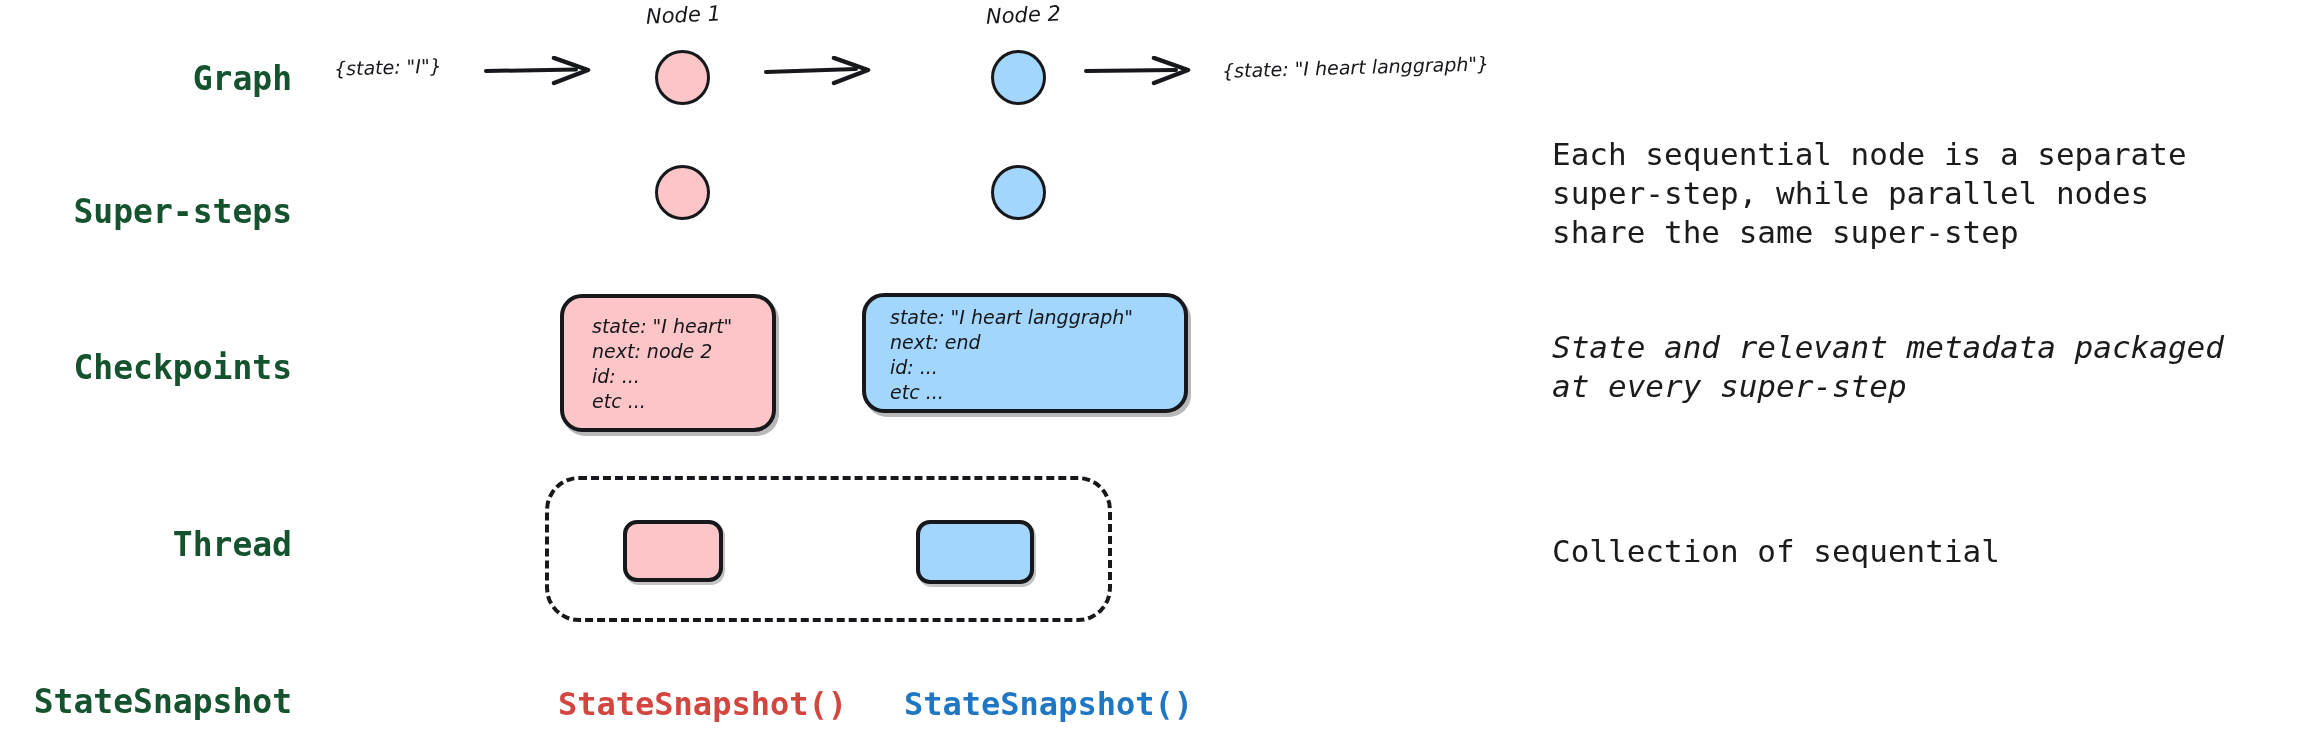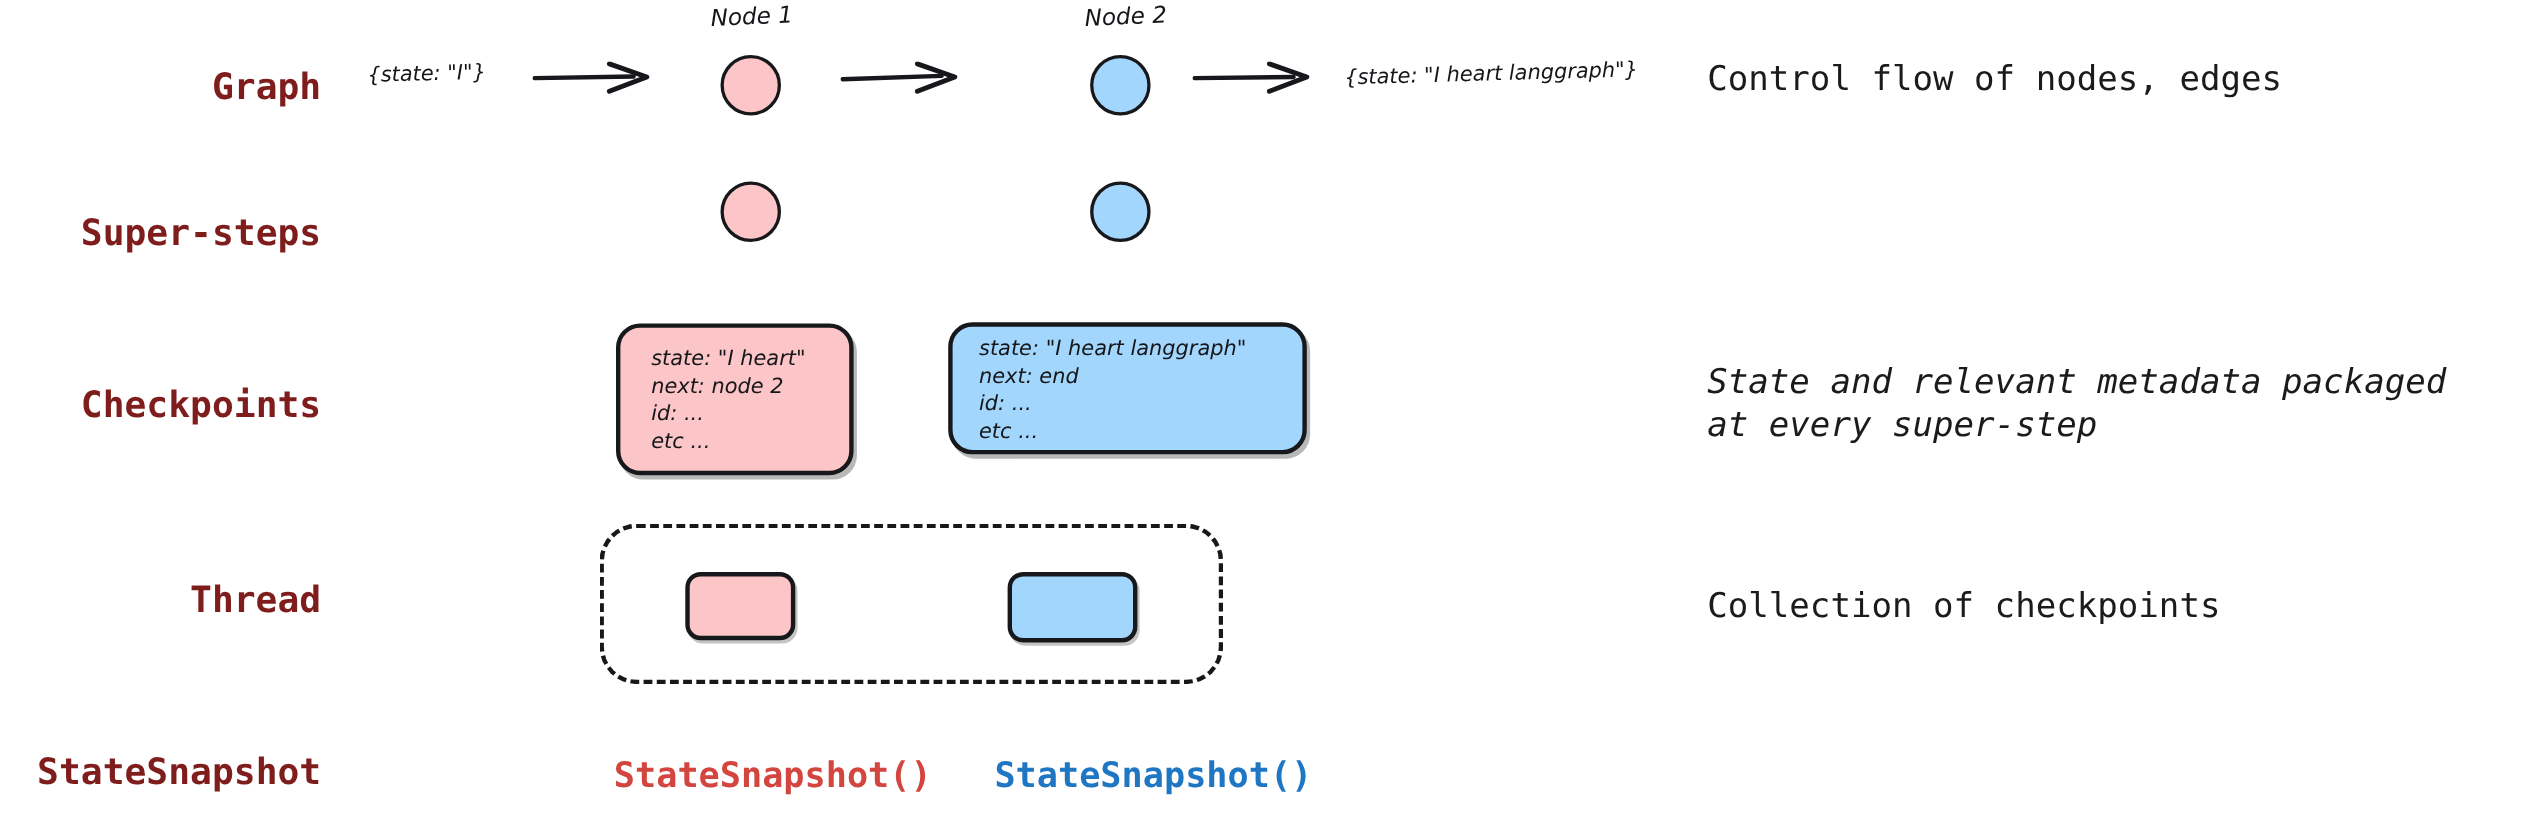--- a/index.html
+++ b/index.html
@@ -20,21 +20,21 @@
     overflow: hidden;
   }
   .lbl-col {
     position: absolute;
     left: 0;
     width: 292px;
     text-align: right;
     font-family: "DejaVu Sans Mono", monospace;
     font-weight: 700;
     font-size: 33px;
-    color: #7f1d1d;
+    color: #14532d;
     white-space: nowrap;
   }
 
   
   .desc {
     position: absolute;
     left: 1552px;
     width: 760px;
     font-family: "DejaVu Sans Mono", monospace;
     font-weight: 400;
@@ -152,44 +152,46 @@
   <div class="hand-node" style="left:986px; top:3px;">Node 2</div>
   <div class="node-circle fill-blue" style="left:991px; top:50px;"></div>
 
   <svg class="arrow-svg" style="left:1084px; top:56px;" width="112" height="30" viewBox="0 0 112 30">
     <path d="M2,15 L92,14" stroke="#17181c" stroke-width="4" stroke-linecap="round" fill="none"></path>
     <path d="M70,2 L104,14 L70,27" stroke="#17181c" stroke-width="4.5" stroke-linecap="round" stroke-linejoin="round" fill="none"></path>
   </svg>
 
   <div class="hand" style="left:1222px; top:56px;">{state: "I heart langgraph"}</div>
 
-  <div class="desc" style="top:53px;">Control flow of nodes, edges</div>
 
   <div class="node-circle fill-pink" style="left:655px; top:165px;"></div>
   <div class="node-circle fill-blue" style="left:991px; top:165px;"></div>
 
+  <div class="desc" style="top:135px;">Each sequential node is a separate
+super-step, while parallel nodes
+share the same super-step</div>
 
   <div class="checkpoint fill-pink" style="left:560px; top:294px; width:216px; height:138px;"></div>
   <div class="cp-text" style="left:592px; top:314px;">state: "I heart"
 next: node 2
 id: ...
 etc ...</div>
 
   <div class="checkpoint fill-blue" style="left:862px; top:293px; width:326px; height:120px;"></div>
   <div class="cp-text" style="left:890px; top:305px;">state: "I heart langgraph"
 next: end
 id: ...
 etc ...</div>
 
   <div class="desc" style="top:328px;font-style:italic;">State and relevant metadata packaged
 at every super-step</div>
 
   <div class="thread-box" style="left:545px; top:476px; width:567px; height:146px;"></div>
   <div class="thread-chip fill-pink" style="left:623px; top:520px; width:100px; height:62px;"></div>
   <div class="thread-chip fill-blue" style="left:916px; top:520px; width:118px; height:64px;"></div>
 
-  <div class="desc" style="top:532px;">Collection of checkpoints</div>
+  <div class="desc" style="top:532px;">Collection of sequential</div>
 
   <div class="snap" style="left:558px; top:685px; color:#d3453f;">StateSnapshot()</div>
   <div class="snap" style="left:904px; top:685px; color:#1f77c4;">StateSnapshot()</div>
 
 
 </div>
 
 </body></html>

